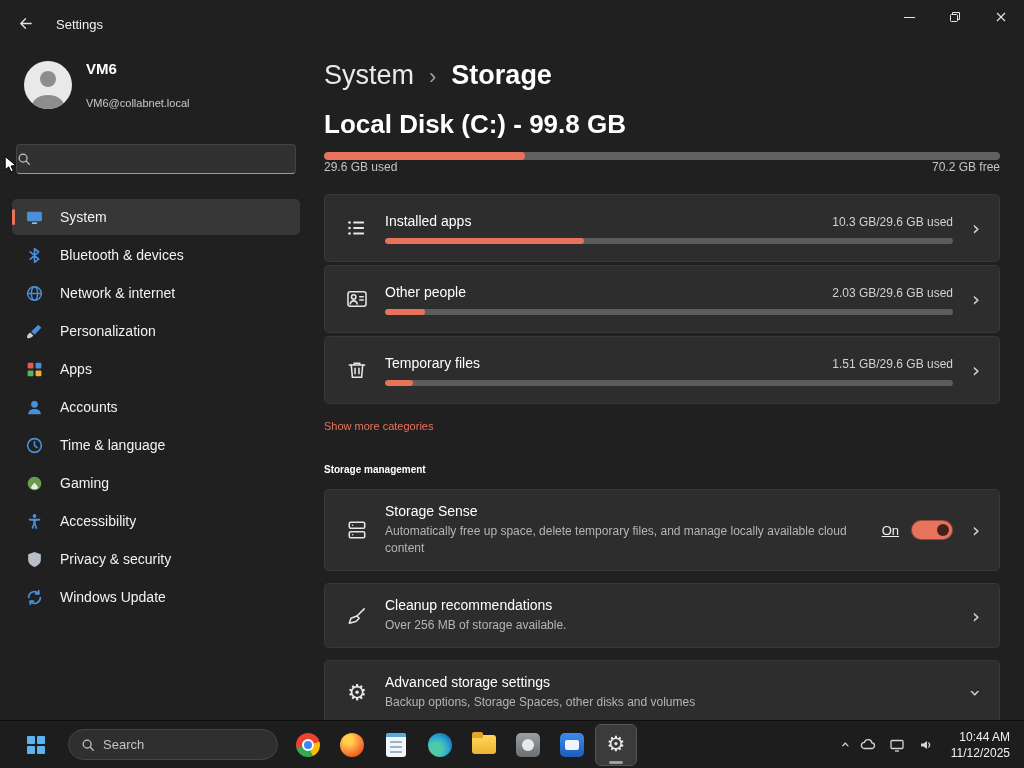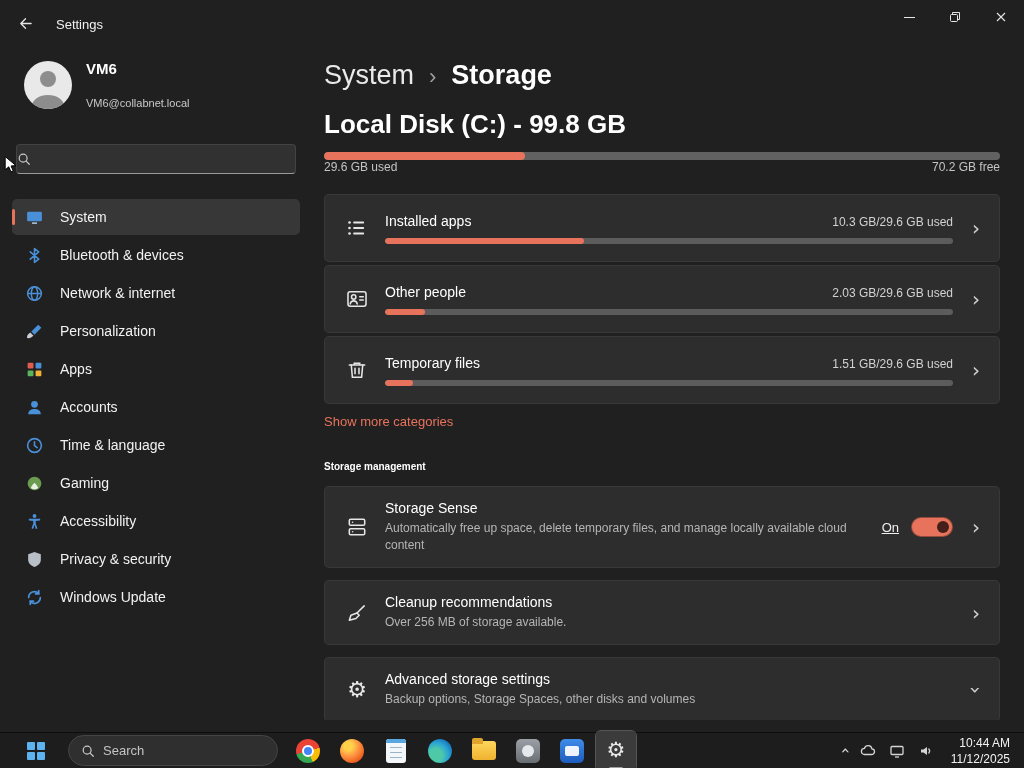--- a/index.html
+++ b/index.html
@@ -97,21 +97,21 @@
   .card-top { display:flex; justify-content:space-between; align-items:baseline; margin-bottom:9px; }
   .card-title { font-size:14px; color:#ffffff; }
   .card-usage { font-size:12px; color:#d2d2d2; }
   .bar-track { display:block; height:6px; border-radius:3px; background:#5c5c5c; overflow:hidden; }
   .card-chevron {
     width:46px; flex:0 0 auto; text-align:center; color:#cfcfcf; font-size:20px; line-height:1;
     font-family:"DejaVu Sans",sans-serif;
   }
   .chevron-down { display:inline-block; transform:rotate(90deg); }
 
-  .show-more { margin-top:10px; font-size:13px; color:var(--accent); width:fit-content; }
+  .show-more { margin-top:16px; font-size:11px; color:var(--accent); width:fit-content; }
 
   .section-heading { margin-top:32px; font-size:10px; font-weight:700; }
 
   .mgmt-card { margin-top:14px; padding-top:13px; padding-bottom:13px; }
   .mgmt-card + .mgmt-card { margin-top:12px; }
   .mgmt-title { display:block; font-size:14px; color:#ffffff; }
   .mgmt-desc { display:block; font-size:12px; color:#b5b5b5; line-height:17px; margin-top:4px; max-width:470px; }
   .sense-card { min-height:72px; }
 
   .toggle-state { font-size:13px; color:#f0f0f0; margin:0 12px 0 10px; flex:0 0 auto;text-decoration:underline; }
@@ -121,21 +121,21 @@
   }
   .toggle .knob {
     position:absolute; top:3px; right:3px; width:12px; height:12px; border-radius:50%;
     background:#45201a;
   }
 
   .gear-glyph { font-size:22px; line-height:1; color:#e8e8e8; font-family:"DejaVu Sans",sans-serif; }
 
   
   #taskbar {
-    position:absolute; bottom:0; left:0; right:0; height:36px;
+    position:absolute; bottom:0; left:0; right:0; height:48px;
     background:#1d1d1d; border-top:1px solid #0d0d0d;
     display:flex; align-items:center; padding:0 10px;
   }
   .start-btn { width:40px; height:40px; margin-left:6px; display:flex; align-items:center; justify-content:center; border-radius:5px; }
   .win-grid { display:grid; grid-template-columns:8px 8px; grid-template-rows:8px 8px; gap:2px; }
   .win-grid span { background:#5db2f0; border-radius:1px; }
 
   .tb-search {
     margin-left:12px; width:210px; height:31px; border-radius:16px;
     background:#2f2f2f; border:1px solid #454545;

